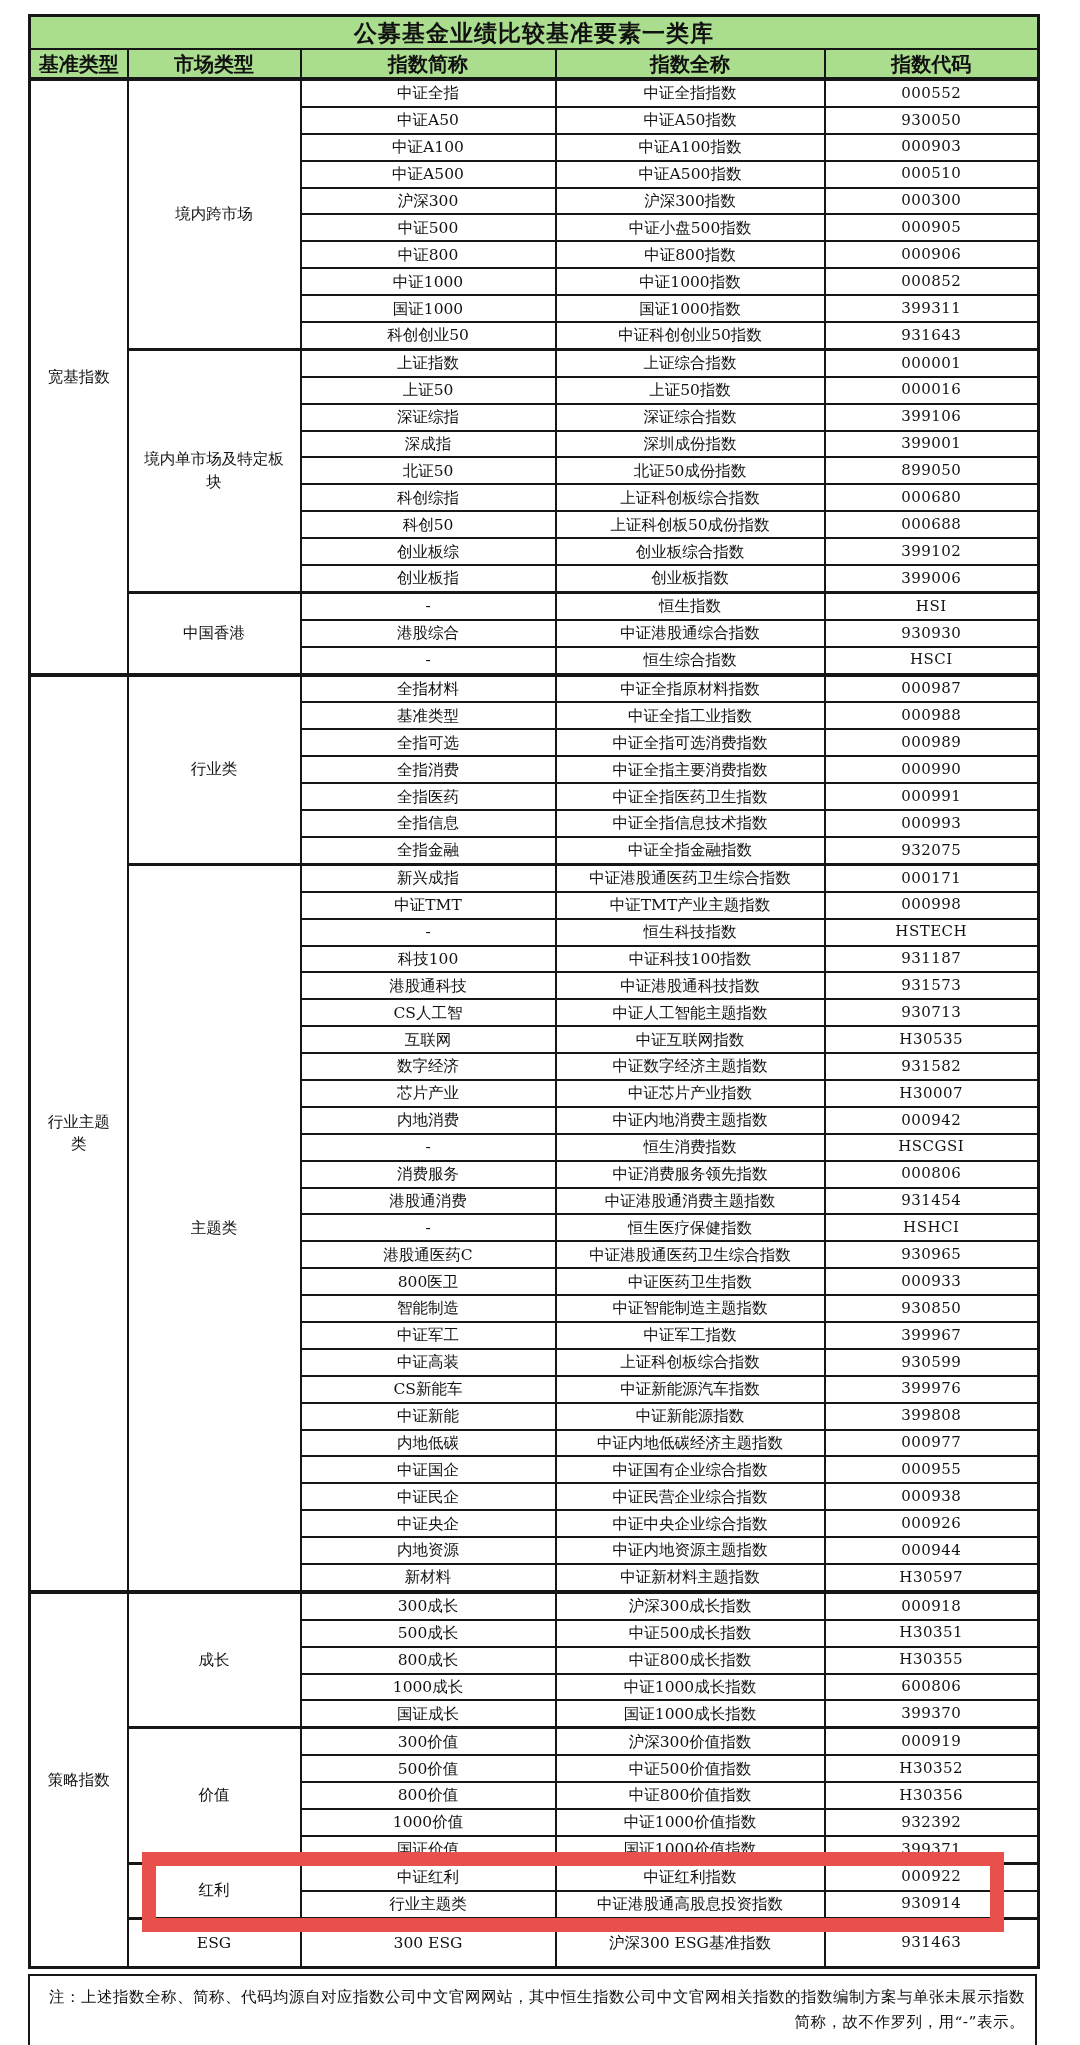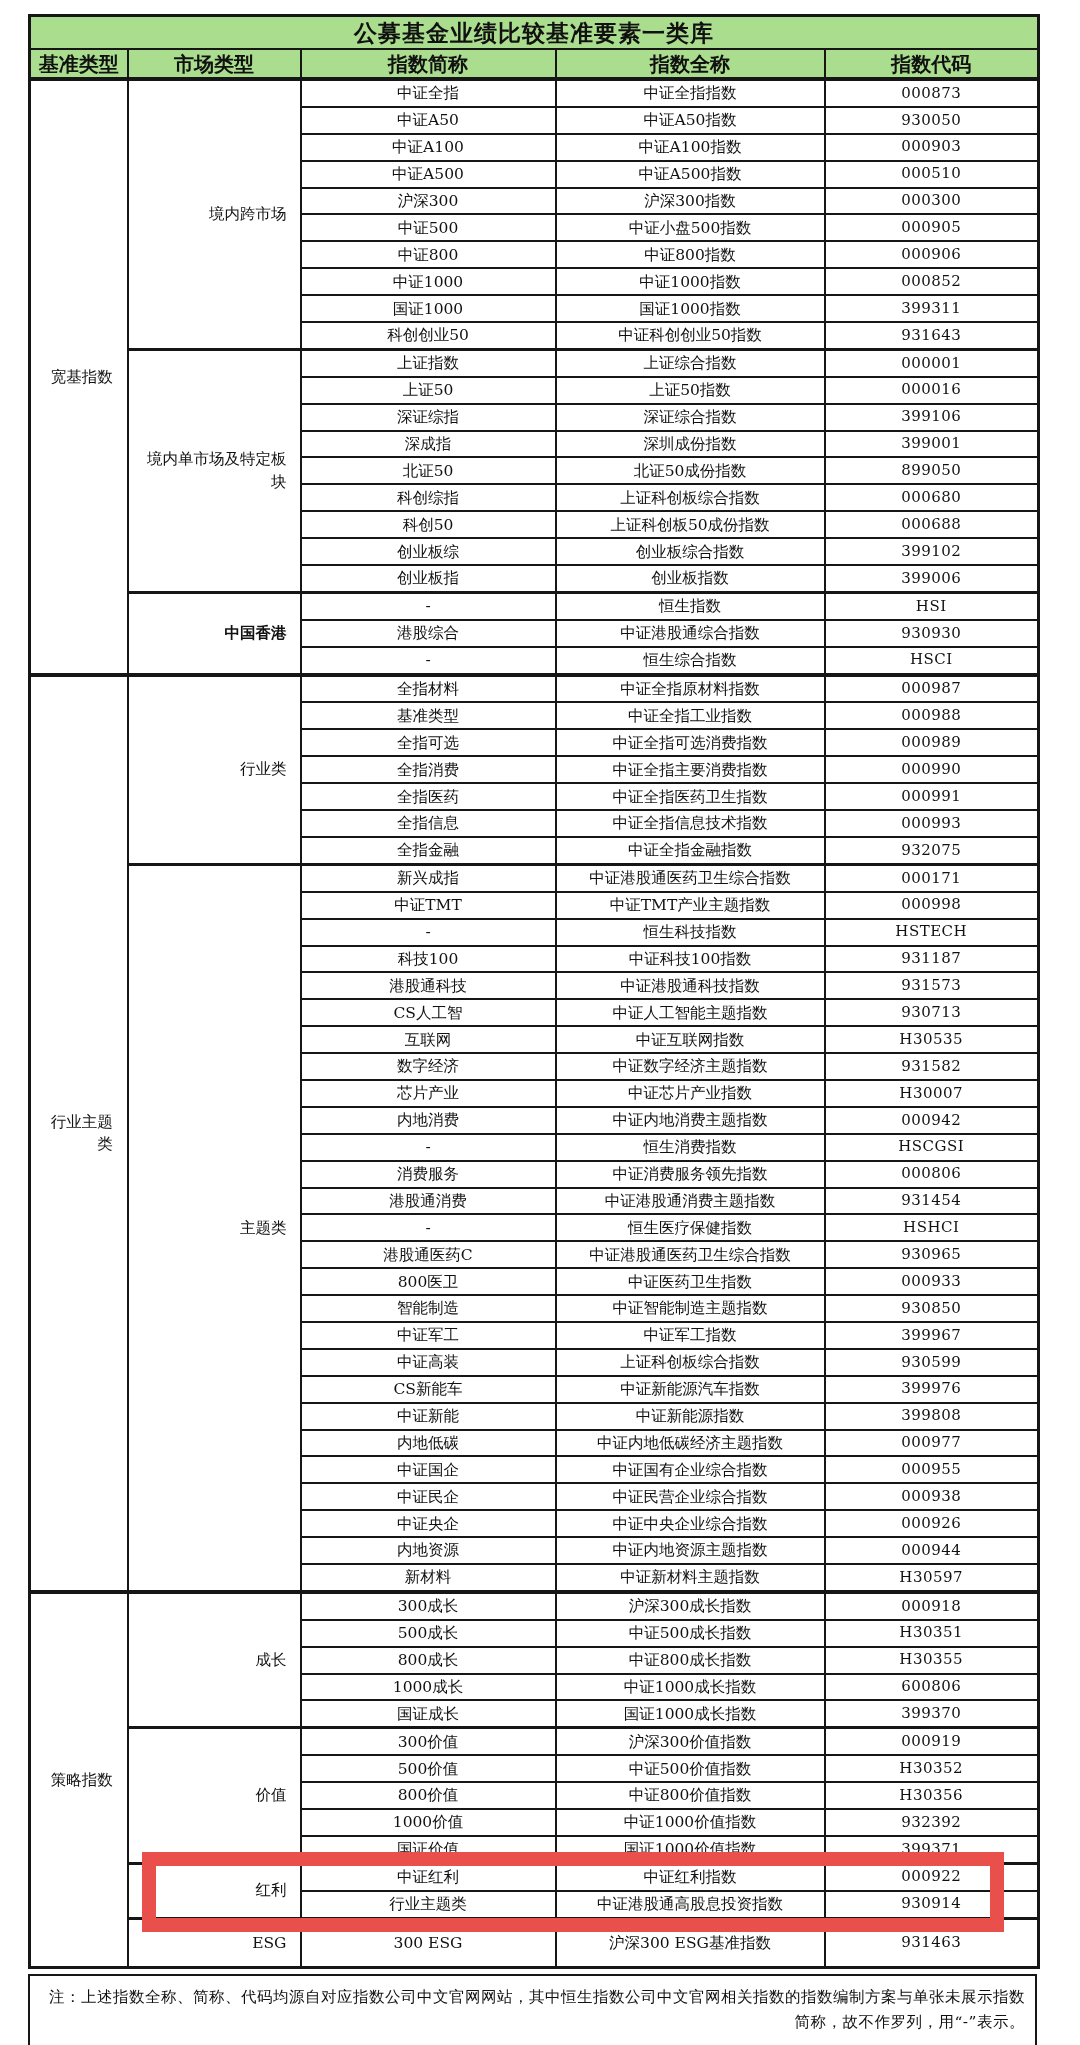--- a/index.html
+++ b/index.html
@@ -50,21 +50,21 @@
     font-weight:bold;
     font-size:20px;
     height:27px;
     border-bottom-width:3px;
   }
   .tbl td{height:24.9px;}
   td.code-cell{font-size:15px;letter-spacing:.5px;}
   tr.group-start td{border-top-width:3px;}
   tr.section-start td{border-top-width:4px;}
   td.type-cell,td.market-cell{font-size:15.5px;}
-  .wrap{margin:12px auto;line-height:1.45;text-align:right;}
+  .wrap{margin:12px auto;line-height:1.45;}
   .footnote{
     margin-top:5px;
     width:985px;
     border:2px solid var(--line);
     padding:9px 10px 18px 10px;
     font-size:15.5px;
     line-height:1.62;
     text-align:right;
     letter-spacing:.5px;
   }
@@ -104,21 +104,21 @@
     <tbody id="benchmark-tbody">
         <tr class="section-start">
           <td class="type-cell" rowspan="22">
             <div class="wrap" style="max-width: 68px;">宽基指数</div>
           </td>
           <td class="market-cell" rowspan="10">
             <div class="wrap" style="max-width: 145px;">境内跨市场</div>
           </td>
           <td class="short-cell">中证全指</td>
           <td class="full-cell">中证全指指数</td>
-          <td class="code-cell">000873</td>
+          <td class="code-cell">000552</td>
         </tr>
         <tr>
           <td class="short-cell">中证A50</td>
           <td class="full-cell">中证A50指数</td>
           <td class="code-cell">930050</td>
         </tr>
         <tr>
           <td class="short-cell">中证A100</td>
           <td class="full-cell">中证A100指数</td>
           <td class="code-cell">000903</td>
@@ -201,21 +201,21 @@
           <td class="full-cell">创业板综合指数</td>
           <td class="code-cell">399102</td>
         </tr>
         <tr>
           <td class="short-cell">创业板指</td>
           <td class="full-cell">创业板指数</td>
           <td class="code-cell">399006</td>
         </tr>
         <tr class="group-start">
           <td class="market-cell" rowspan="3">
-            <div class="wrap" style="max-width: 145px; font-weight: bold;">中国香港</div>
+            <div class="wrap" style="max-width: 145px;">中国香港</div>
           </td>
           <td class="short-cell">-</td>
           <td class="full-cell">恒生指数</td>
           <td class="code-cell">HSI</td>
         </tr>
         <tr>
           <td class="short-cell">港股综合</td>
           <td class="full-cell">中证港股通综合指数</td>
           <td class="code-cell">930930</td>
         </tr>

